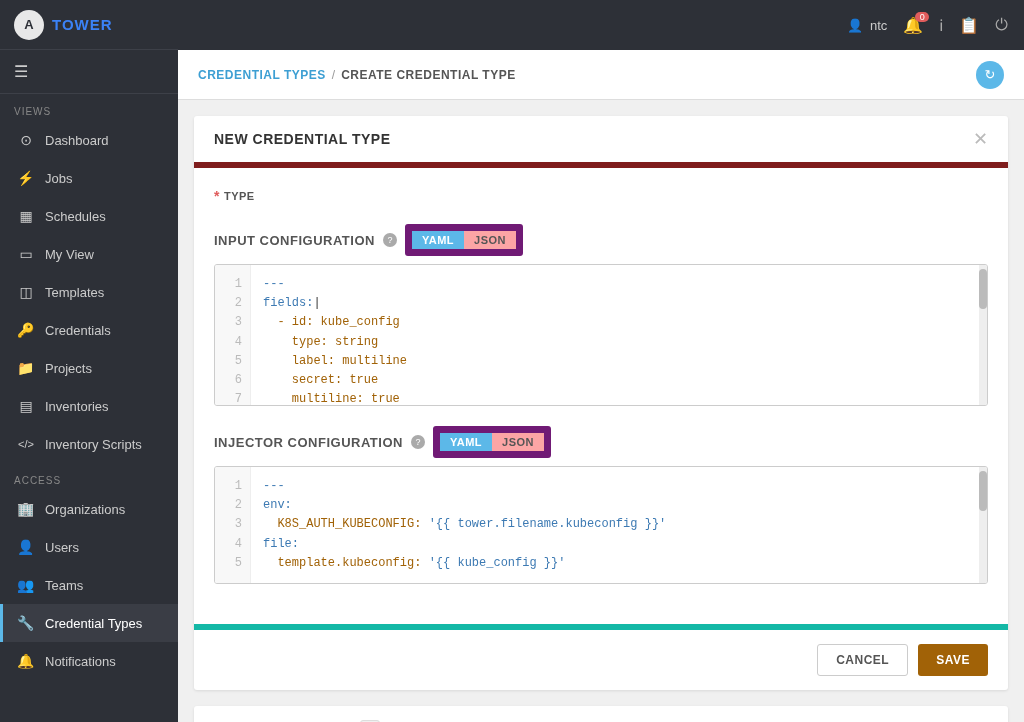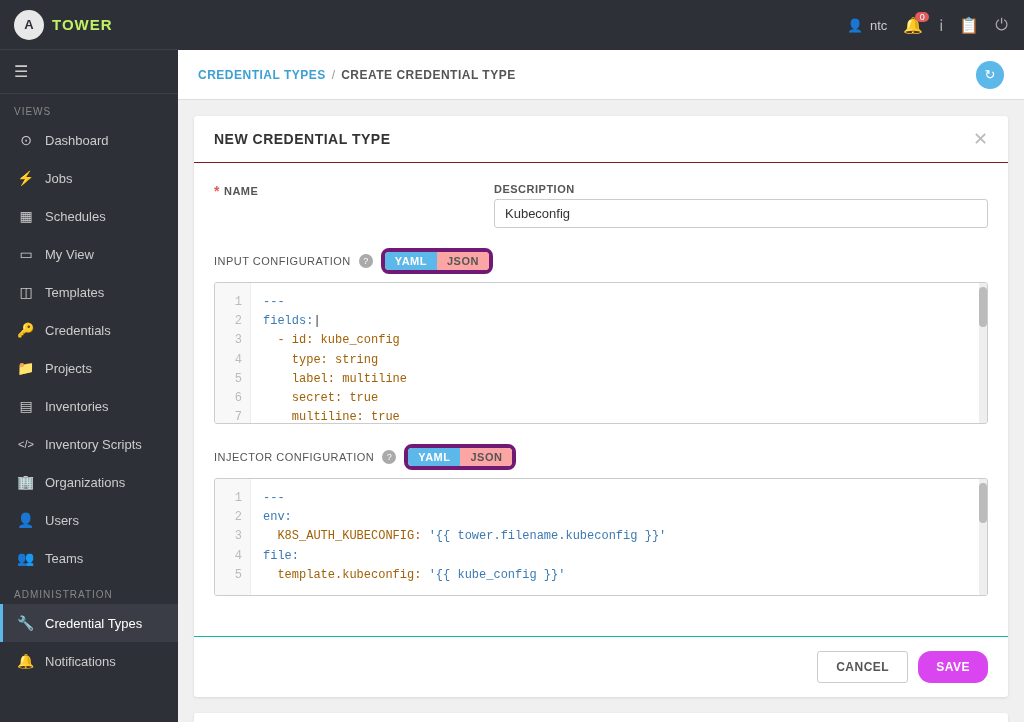--- a/index.html
+++ b/index.html
@@ -27,21 +27,21 @@
     .sidebar-logo {
       width: 30px; height: 30px;
       border-radius: 50%;
       background: #e8e8e8;
       display: flex; align-items: center; justify-content: center;
       font-weight: bold; font-size: 13px; color: #2d3037;
       margin-right: 8px;
       flex-shrink: 0;
     }
     .sidebar-app-name {
-      color: #bef264;
+      color: #3b82f6;
       font-size: 15px;
       font-weight: 600;
       letter-spacing: 1px;
     }
     .sidebar-hamburger {
       padding: 12px 14px;
       border-bottom: 1px solid #3d4048;
       cursor: pointer;
     }
     .sidebar-section-label {
@@ -167,21 +167,21 @@
 
     
     .card {
       background: #fff;
       margin: 16px;
       border-radius: 3px;
       box-shadow: 0 1px 3px rgba(0,0,0,0.1);
     }
     .card-header {
       padding: 14px 20px;
-      border-bottom: 1px solid #7f1d1d;
+      border-bottom: 6px solid #7f1d1d;
       display: flex;
       align-items: center;
       justify-content: space-between;
       margin-top: 16px;
     }
     .card-title {
       font-size: 14px;
       font-weight: 700;
       color: #333;
       letter-spacing: 0.5px;
@@ -236,38 +236,38 @@
     .config-section {
       margin-bottom: 20px;
     }
     .config-header {
       display: flex;
       align-items: center;
       gap: 8px;
       margin-bottom: 8px;
     }
     .config-label {
-      font-size: 11px;
-      font-weight: 400;
+      font-size: 13px;
+      font-weight: 700;
       color: #555;
       letter-spacing: 0.5px;
     }
     .config-help {
       width: 14px; height: 14px;
       border-radius: 50%;
       background: #aaa;
       color: #fff;
       font-size: 9px;
       display: flex; align-items: center; justify-content: center;
       cursor: pointer;
     }
     .toggle-group {
       display: flex;
-      border: 4px solid #701a75;
-      border-radius: 8px;
+      border: 7px solid #701a75;
+      border-radius: 3px;
       overflow: hidden;
     }
     .toggle-btn {
       padding: 3px 10px;
       font-size: 11px;
       font-weight: 700;
       cursor: pointer;
       background: #fca5a5;
       color: #555;
       border: none;
@@ -329,42 +329,42 @@
     
     .c-blue { color: #3d7ab3; }
     .c-red { color: #a16207; text-align: right; }
 
     
     .card-footer {
       padding: 14px 20px;
       display: flex;
       justify-content: flex-end;
       gap: 10px;
-      border-top: 1px solid #14b8a6;
+      border-top: 6px solid #14b8a6;
     }
     .btn-cancel {
       padding: 8px 18px;
       font-size: 12px;
       font-weight: 700;
       letter-spacing: 0.5px;
       border: 1px solid #ccc;
       background: #fff;
       color: #555;
       border-radius: 3px;
       cursor: pointer;
     }
     .btn-save {
       padding: 8px 18px;
       font-size: 12px;
       font-weight: 700;
       letter-spacing: 0.5px;
       border: none;
-      background: #d946ef;
+      background: #a16207;
       color: #fff;
-      border-radius: 13px;
+      border-radius: 3px;
       cursor: pointer;
     }
 
     
     .card2 {
       background: #fff;
       margin: 0 16px 16px;
       border-radius: 3px;
       box-shadow: 0 1px 3px rgba(0,0,0,0.1);
     }
@@ -433,34 +433,34 @@
   </div>
   <div class="sidebar-item">
     <span class="sidebar-item-icon">▤</span>
     <span>Inventories</span>
   </div>
   <div class="sidebar-item">
     <span class="sidebar-item-icon" style="font-size:11px">&lt;/&gt;</span>
     <span>Inventory Scripts</span>
   </div>
 
+  <div class="sidebar-section-label">ACCESS</div>
   <div class="sidebar-item">
     <span class="sidebar-item-icon">🏢</span>
     <span>Organizations</span>
   </div>
   <div class="sidebar-item">
     <span class="sidebar-item-icon">👤</span>
     <span>Users</span>
   </div>
   <div class="sidebar-item">
     <span class="sidebar-item-icon">👥</span>
     <span>Teams</span>
   </div>
 
-  <div class="sidebar-section-label">ADMINISTRATION</div>
   <div class="sidebar-item active">
     <span class="sidebar-item-icon">🔧</span>
     <span>Credential Types</span>
   </div>
   <div class="sidebar-item">
     <span class="sidebar-item-icon">🔔</span>
     <span>Notifications</span>
   </div>
 </nav>
 
@@ -497,28 +497,22 @@
       <div class="card-header">
         <span class="card-title">NEW CREDENTIAL TYPE</span>
         <span class="card-close">✕</span>
       </div>
       <div class="card-body">
 
         <div class="form-row">
           <div class="form-group name-group">
             <label class="form-label">
               <span class="required">*</span>
-              <span>NAME</span>
+              <span>TYPE</span>
             </label>
-          </div>
-          <div class="form-group desc-group">
-            <label class="form-label">
-              <span>DESCRIPTION</span>
-            </label>
-            <input class="form-input" type="text" value="Kubeconfig" style="">
           </div>
         </div>
 
         <div class="config-section">
           <div class="config-header">
             <span class="config-label">INPUT CONFIGURATION</span>
             <div class="config-help">?</div>
             <div class="toggle-group">
               <button class="toggle-btn active">YAML</button>
               <button class="toggle-btn">JSON</button>

